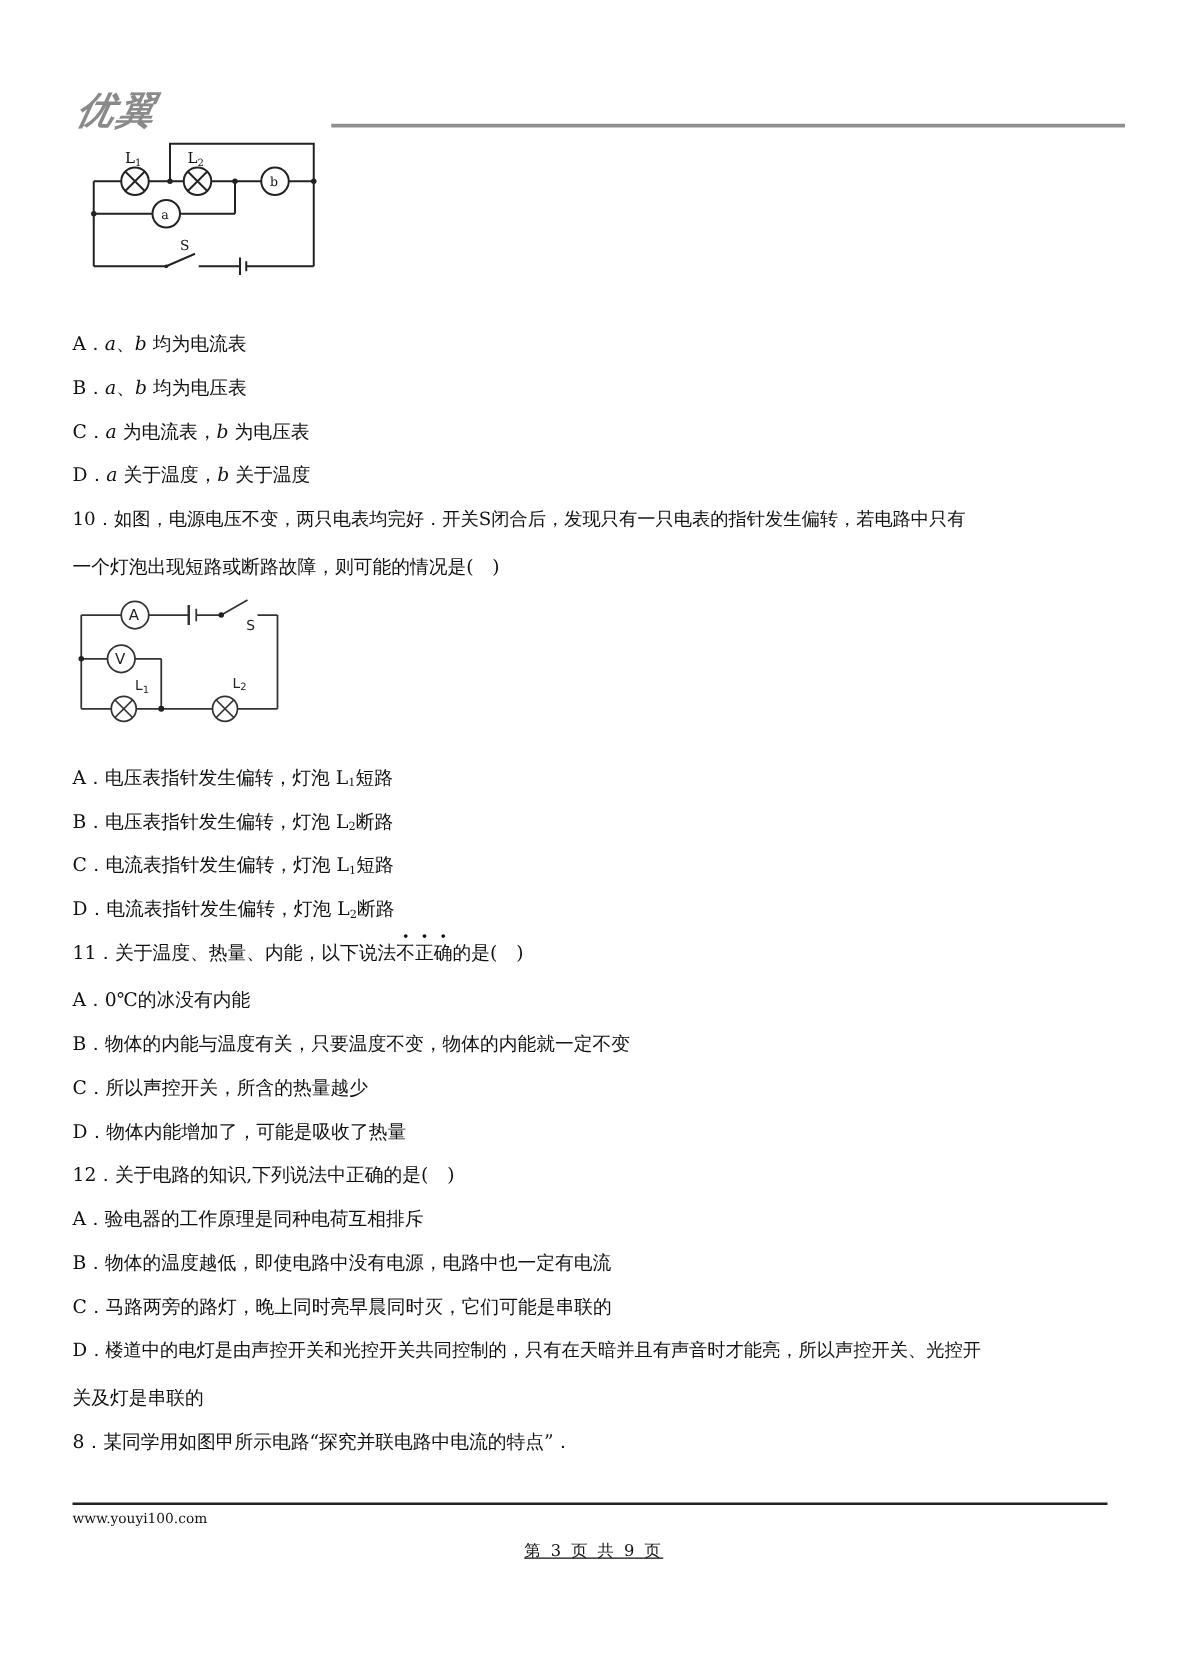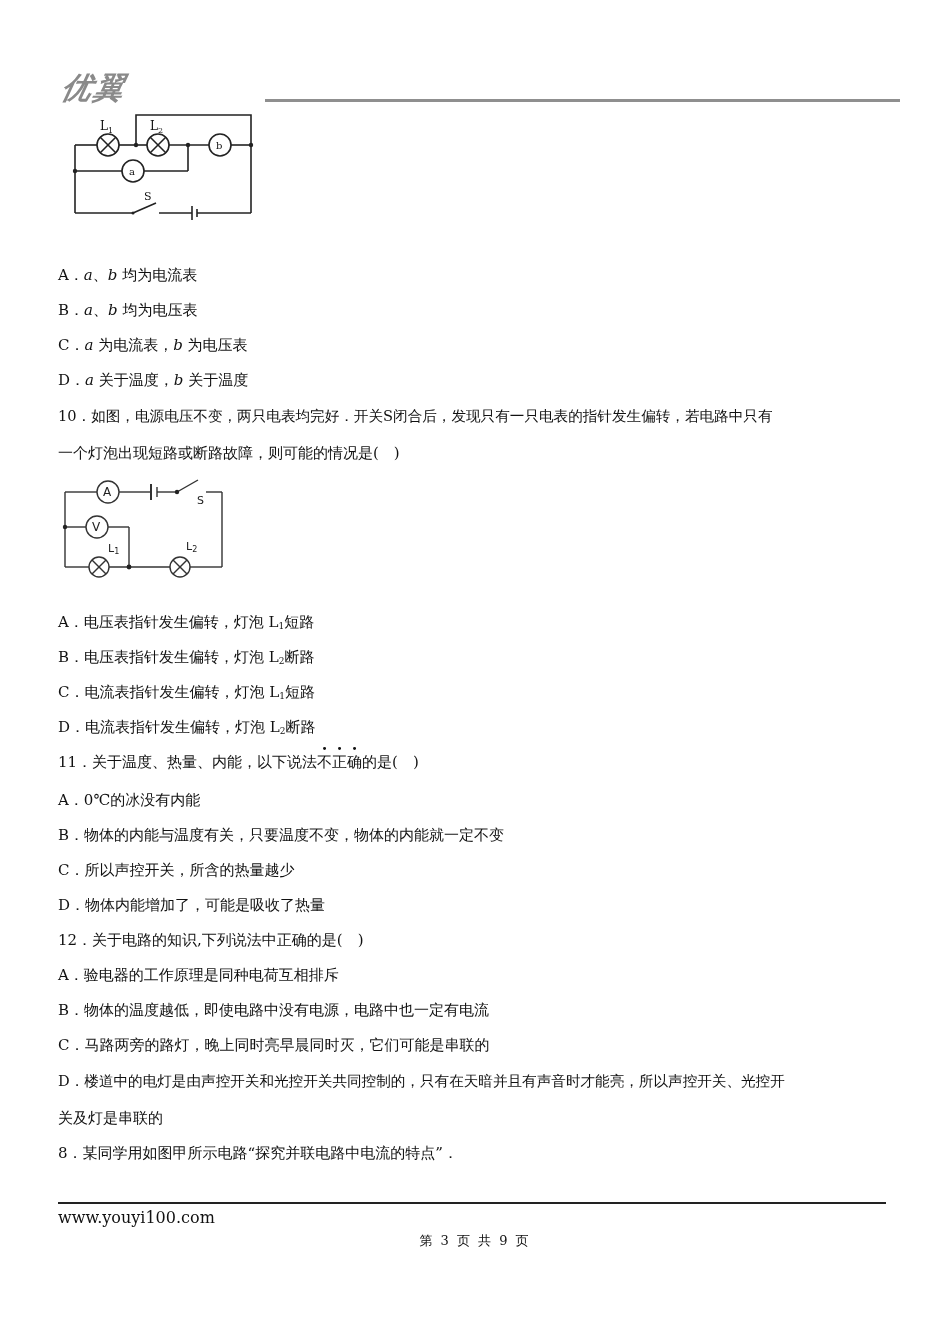--- a/index.html
+++ b/index.html
@@ -26,24 +26,24 @@
   .line i { font-style: italic; }
   sub { font-size: 9px; vertical-align: -2px; }
   .dotted { position: relative; display: inline-block; }
   .dotted::before {
     content: "·"; position: absolute; top: -13px; left: 50%; transform: translateX(-50%);
     font-weight: bold; font-size: 16px;
   }
   .footer-rule {
     position: absolute; left: 58px; top: 1202px; width: 828px; height: 2px; background: #222;
   }
-  .footer-url { position: absolute; left: 58px; top: 1208px; font-size: 16px; }
+  .footer-url { position: absolute; left: 58px; top: 1208px; font-size: 11px; }
   .page-num {
     position: absolute; left: 0; width: 950px; text-align: center; top: 1232px;
-    font-size: 13px; letter-spacing: 2px;
+    font-size: 13px; letter-spacing: 2px; text-decoration: underline;
   }
 </style>
 </head>
 <body>
 
 <div class="logo">优翼</div>
 <div class="header-rule"></div>
 
 <svg class="fig" style="left:70px;top:110px" width="190" height="115" viewBox="0 0 190 115">
   <g stroke="#222" stroke-width="1.6" fill="none">

